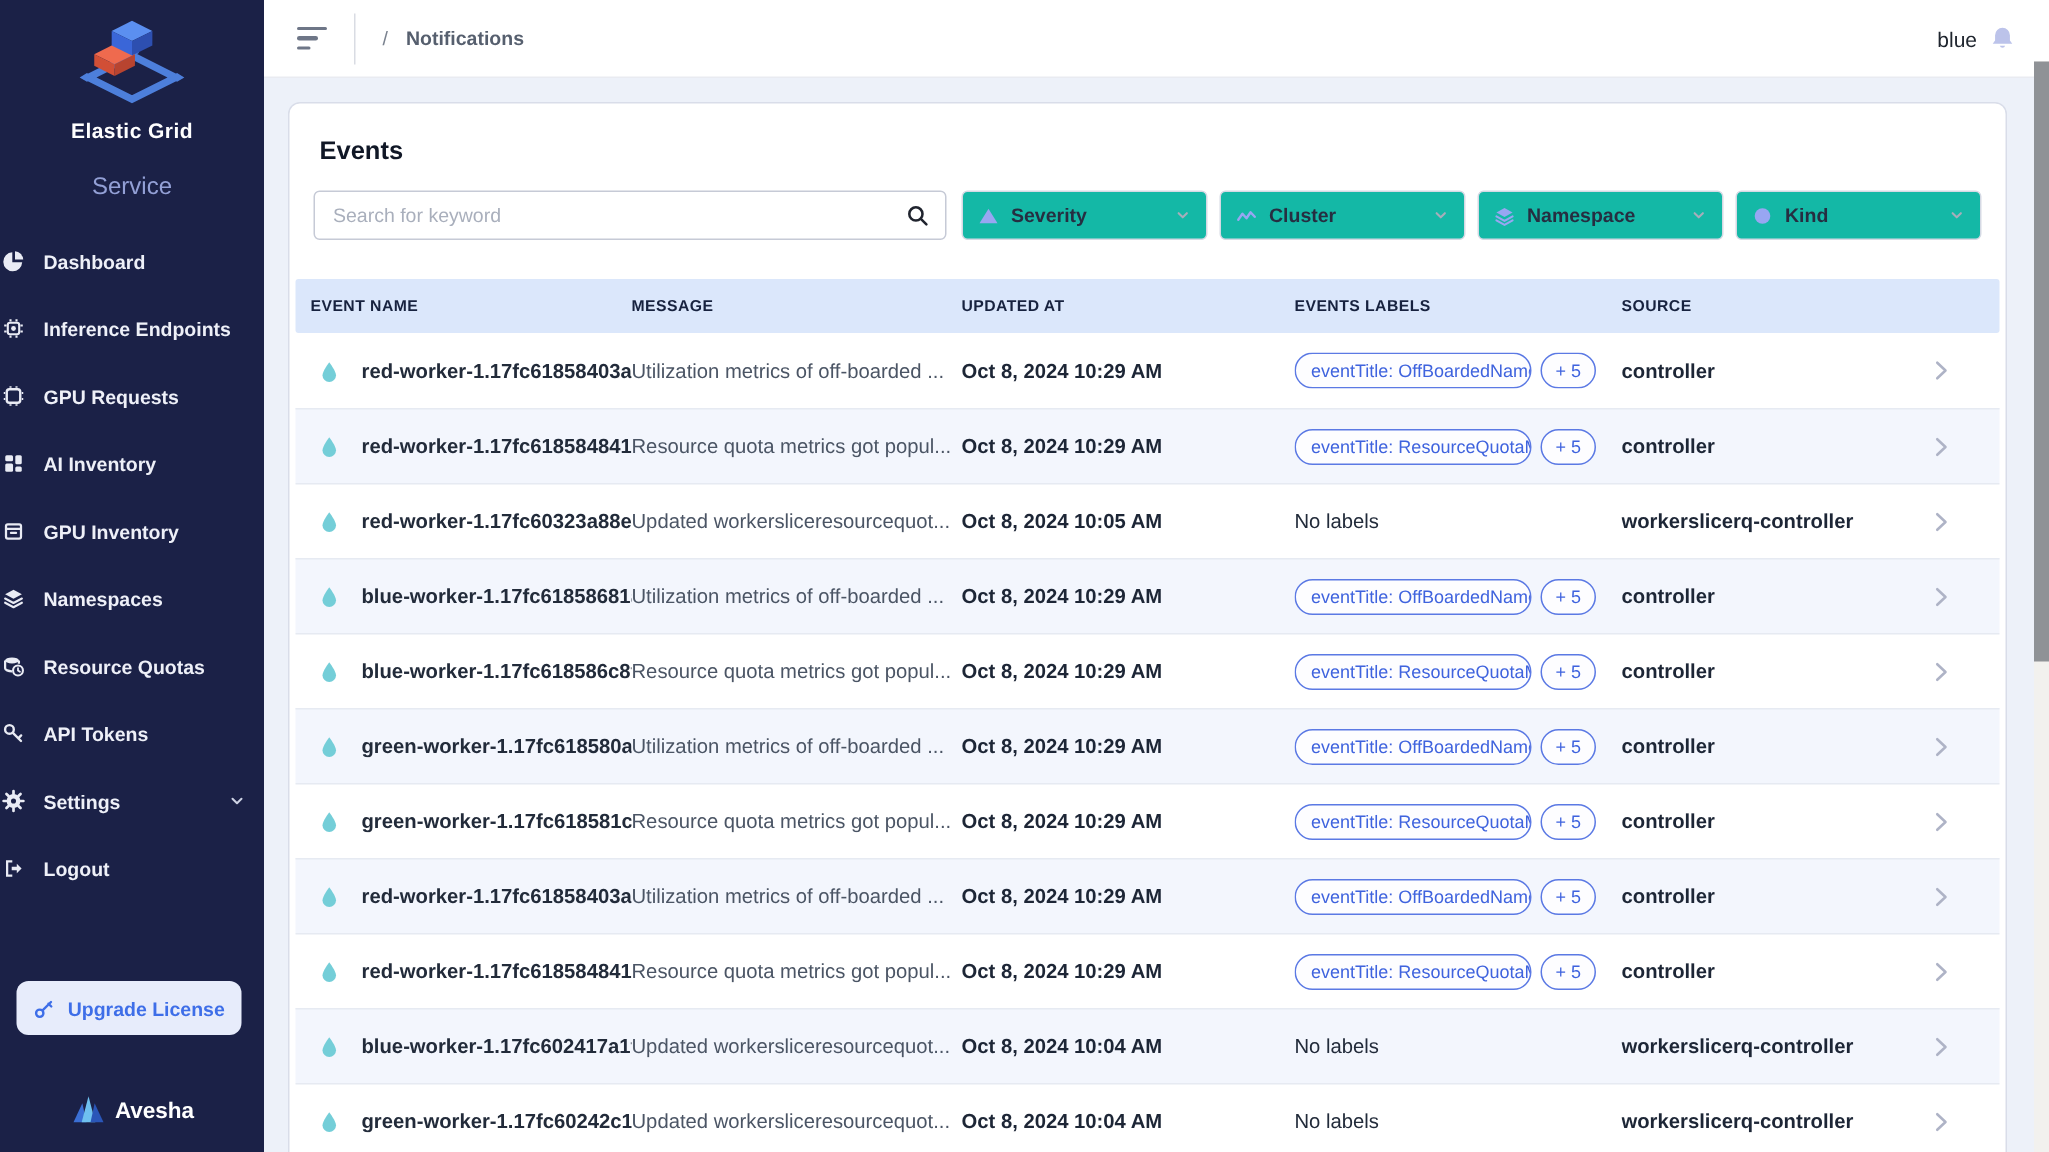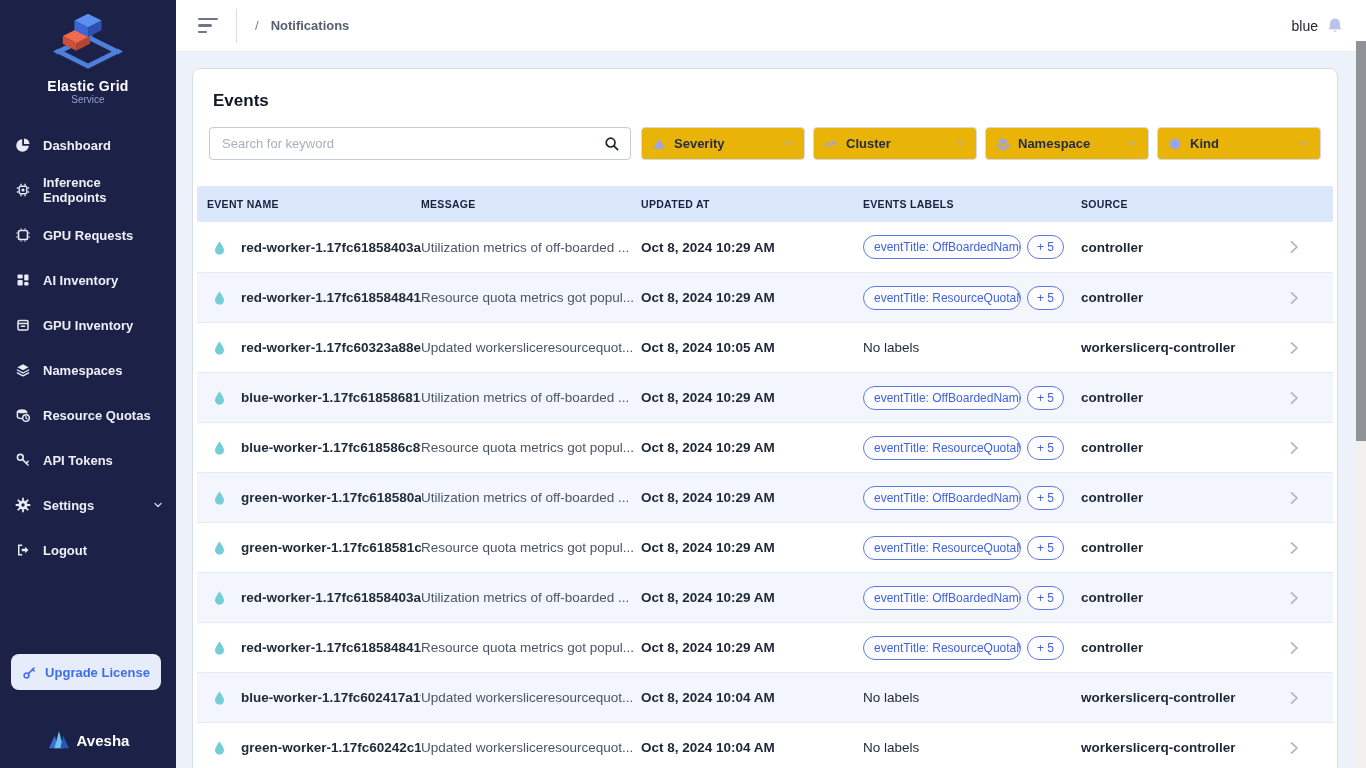--- a/index.html
+++ b/index.html
@@ -2,22 +2,22 @@
 <html><head>
 <meta charset="utf-8">
 <style>
   * { margin:0; padding:0; box-sizing:border-box; }
   html,body { width:1366px; height:768px; overflow:hidden; font-family:"Liberation Sans", sans-serif; background:#edf1f9; }
 
   
   .sidebar { position:absolute; left:0; top:0; width:176px; height:768px; background:#1b2147; color:#eef0f8; z-index:5; }
   .logo-block { text-align:center; padding-top:8px; }
   .logo-title { font-size:14px; font-weight:700; color:#fff; letter-spacing:.3px; margin-top:4px; }
-  .logo-sub { font-size:10px; color:#93a0d6; margin-top:0; }
-  .nav { display:flex; flex-direction:column; gap:17px; margin-top:26px; padding-left:14px; }
+  .logo-sub { font-size:16px; color:#93a0d6; margin-top:21px; }
+  .nav { display:flex; flex-direction:column; gap:17px; margin-top:26px; }
   .nav-item { display:flex; align-items:center; gap:11px; height:28px; cursor:pointer; font-size:13px; font-weight:600; color:#eef0f8; position:relative; padding-right:12px; }
   .nav-item .nicon { width:18px; height:18px; display:flex; align-items:center; justify-content:center; flex:0 0 18px; }
   .nav-item .chev { margin-left:auto; display:flex; }
   .upgrade-btn { position:absolute; left:11px; bottom:78px; width:150px; height:36px; background:#e7ecfb; border:none; border-radius:8px; color:#3e6ee8; font-size:13px; font-weight:700; display:flex; align-items:center; justify-content:center; gap:8px; cursor:pointer; font-family:"Liberation Sans",sans-serif; }
   .brand { position:absolute; left:0; bottom:18px; width:176px; display:flex; align-items:center; justify-content:center; gap:6px; color:#fff; font-size:15px; font-weight:600; }
 
   
   .topbar { position:absolute; left:176px; top:0; width:1190px; height:52px; background:#fff; border-bottom:1px solid #e9ebf1; display:flex; align-items:center; padding:0 22px; z-index:4; }
   .menu-toggle { display:flex; flex-direction:column; gap:4px; cursor:pointer; margin-right:18px; }
   .menu-toggle i { display:block; height:2.5px; background:#6e7687; border-radius:2px; }
@@ -32,21 +32,21 @@
   .main { position:absolute; left:176px; top:52px; width:1190px; height:569px; background:#edf1f9; }
   .panel { position:absolute; left:16px; top:16px; width:1146px; height:760px; background:#fff; border:1px solid #d9dde9; border-radius:8px; padding:14px 16px; }
   .panel-title { font-size:17px; font-weight:700; color:#101726; margin:8px 0 16px 4px; }
 
   .controls { display:flex; align-items:center; gap:10px; }
   .search-wrap { position:relative; width:422px; }
   .search-input { width:100%; height:33px; border:1px solid #c6cad6; border-radius:4px; padding:0 38px 0 12px; font-size:13px; color:#333; font-family:"Liberation Sans",sans-serif; background:#fff; }
   .search-input::placeholder { color:#a9afbc; }
   .search-btn { position:absolute; right:4px; top:4px; width:30px; height:25px; border:none; background:transparent; cursor:pointer; display:flex; align-items:center; justify-content:center; }
   .filters { display:flex; gap:8px; flex:1; }
-  .filter-btn { flex:1; height:33px; background:#eab308; border:1px solid #d5d9e4; border-radius:4px; display:flex; align-items:center; gap:8px; padding:0 10px; cursor:pointer; font-family:"Liberation Sans",sans-serif; }
+  .filter-btn { flex:1; height:33px; background:#14b8a6; border:1px solid #d5d9e4; border-radius:4px; display:flex; align-items:center; gap:8px; padding:0 10px; cursor:pointer; font-family:"Liberation Sans",sans-serif; }
   .filter-btn .flabel { font-size:13px; color:#262e41; font-weight:600; }
   .filter-btn .fchev { margin-left:auto; display:flex; }
 
   
   .table { margin:26px -12px 0; }
   .thead, .trow { display:grid; grid-template-columns:44px 180px 220px 222px 218px 196px 34px; align-items:center; }
   .thead { background:#dbe7fb; height:36px; border-radius:2px; }
   .th { font-size:10.5px; font-weight:700; color:#17223f; letter-spacing:.3px; text-transform:uppercase; }
   .th.first { grid-column:1 / span 2; padding-left:10px; }
   .trow { height:50px; border-top:1px solid #e6eaf2; cursor:pointer; }

